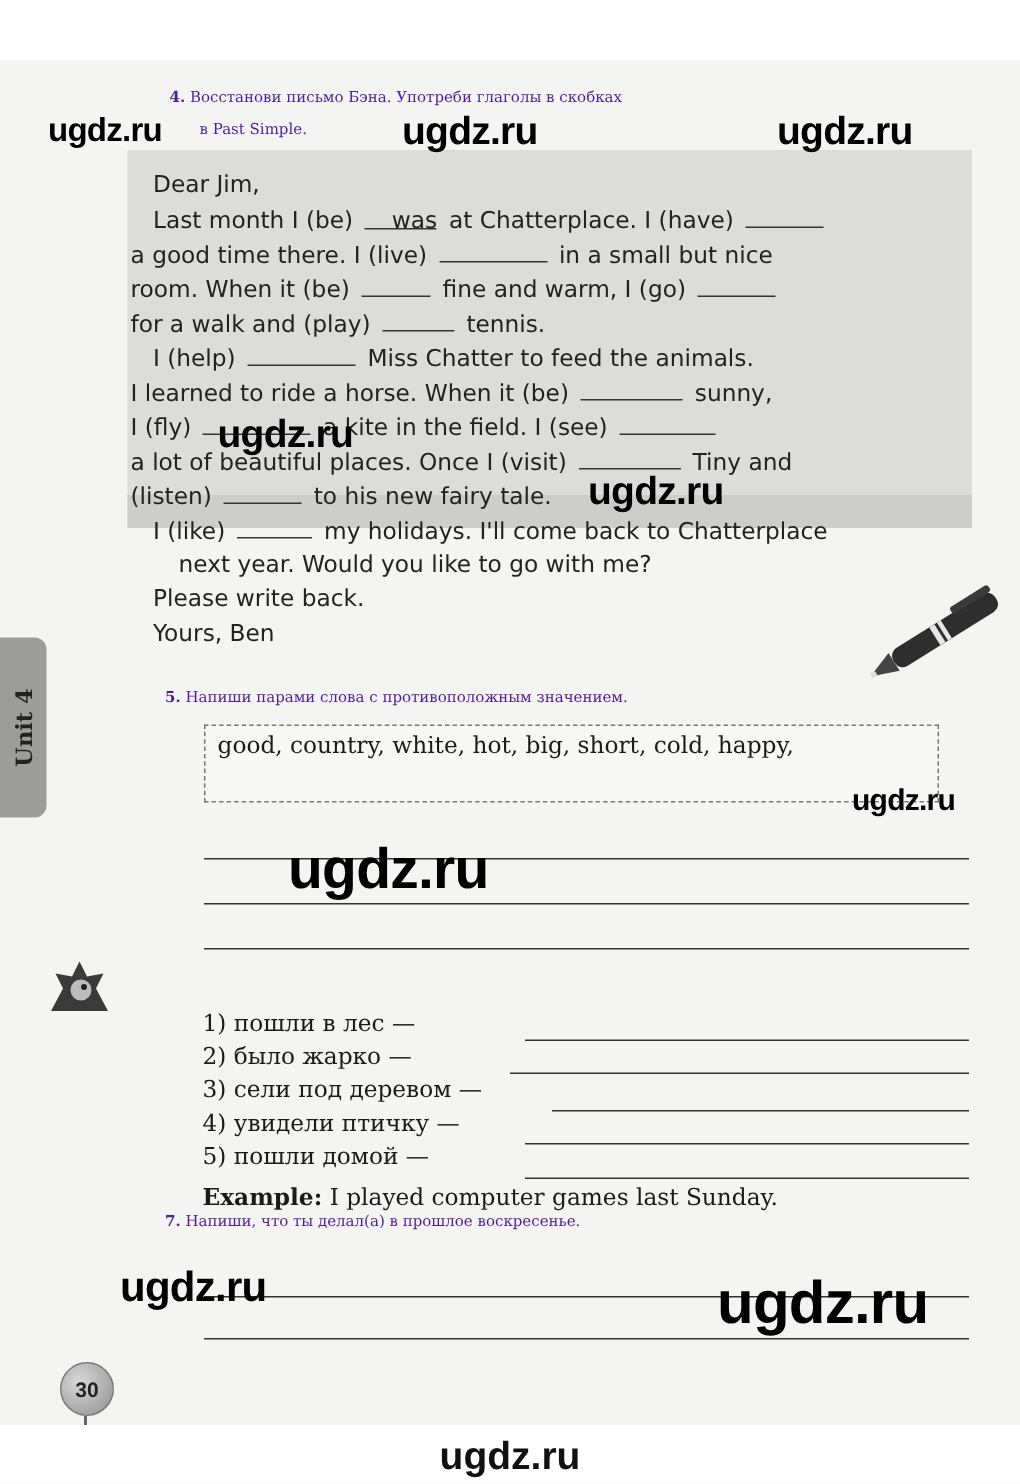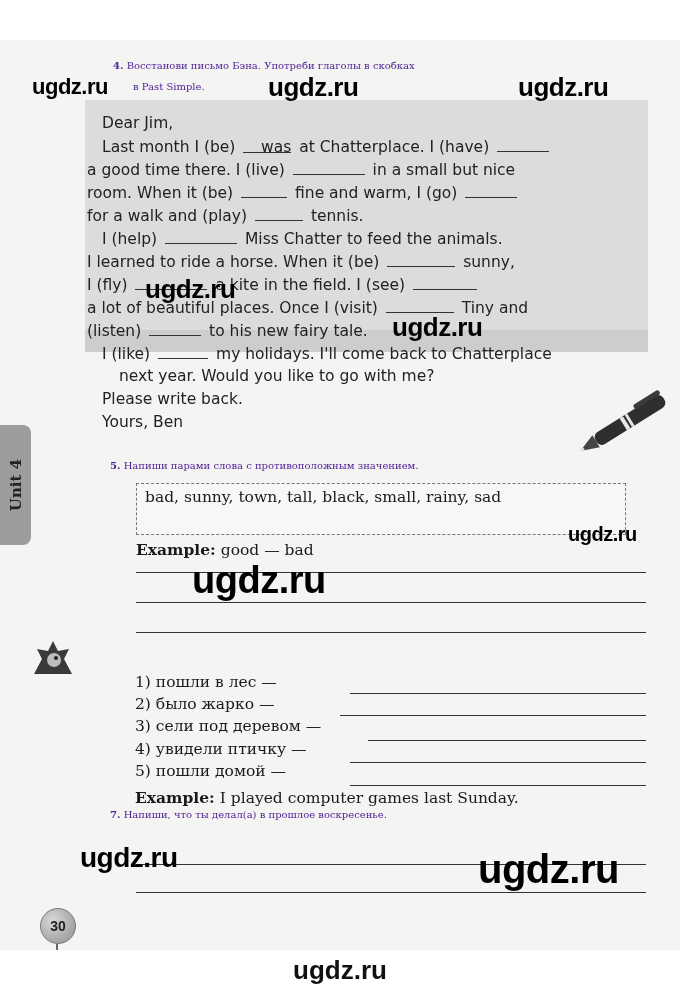--- a/index.html
+++ b/index.html
@@ -179,25 +179,21 @@
 
   <div class="unit-tab">
     <span>Unit 4</span>
   </div>
 
   <div class="task-title" style="left:110px; top:416px;">
     <span class="num">5.</span>
     <span>Напиши парами слова с противоположным значением.</span>
   </div>
   <div class="wordbox">
-    <div>bad, sunny, town, tall, black, small, rainy, sad</div>
-  </div>
-  <div class="example" style="left:136px; top:500px;">
-    <b>Example:</b>
-    <span>good — bad</span>
+    <div>good, country, white, hot, big, short, cold, happy,</div>
   </div>
   <div class="answer-line" style="left:136px; top:532px; width:510px;"></div>
   <div class="answer-line" style="left:136px; top:562px; width:510px;"></div>
   <div class="answer-line" style="left:136px; top:592px; width:510px;"></div>
 
   <svg class="star-icon" viewBox="0 0 40 36">
     <polygon points="20,1 25,11 36,9 31,19 39,34 1,34 9,19 4,9 15,11" fill="#3a3a3a"></polygon>
     <circle cx="21" cy="20" r="7" fill="#bdbdbd"></circle>
     <circle cx="23" cy="18" r="2" fill="#222"></circle>
   </svg>

